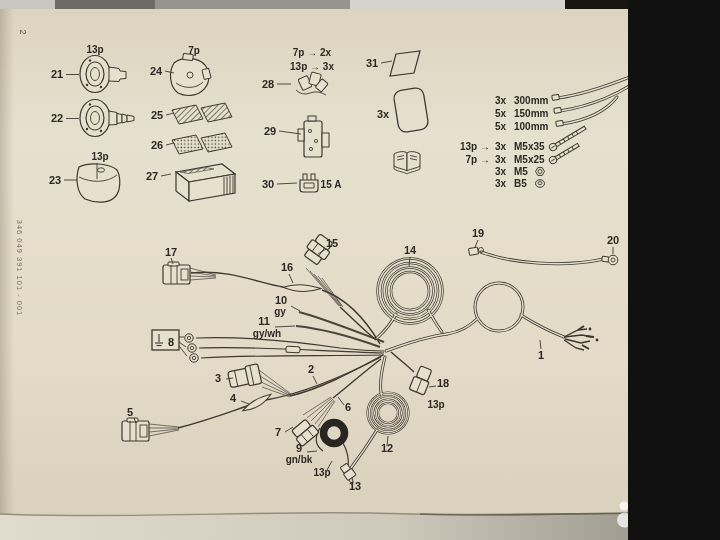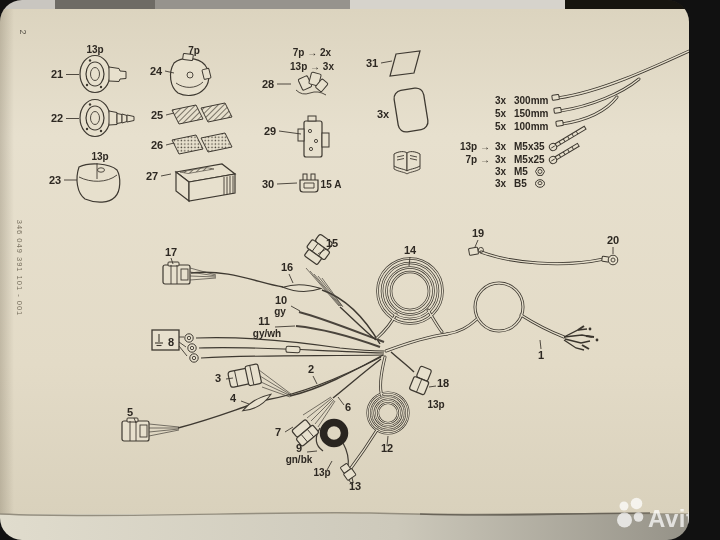--- a/index.html
+++ b/index.html
@@ -1,19 +1,18 @@
 <!DOCTYPE html>
 <html><head>
 <meta charset="utf-8">
 <style>
   html,body{margin:0;padding:0;background:#111;}
   .stage{
-    position:relative;width:689px;height:540px;overflow:hidden;
+    position:relative;width:628px;height:540px;overflow:hidden;
     font-family:"Liberation Sans", sans-serif;
-    border-radius:22px;
     -webkit-font-smoothing:antialiased;
   }
   svg{position:absolute;left:0;top:0;display:block;}
   text{font-family:"Liberation Sans", sans-serif;fill:#2d2822;}
   .num{font-size:11px;font-weight:bold;}
   .typ{font-size:10px;font-weight:bold;}
   .fst{font-size:10px;font-weight:bold;}
   .wcol{font-size:10px;font-weight:bold;}
   .docside{font-size:7.5px;fill:#776f5e;letter-spacing:1px;font-weight:normal;}
   .pgnum{font-size:9px;fill:#5a554b;}

